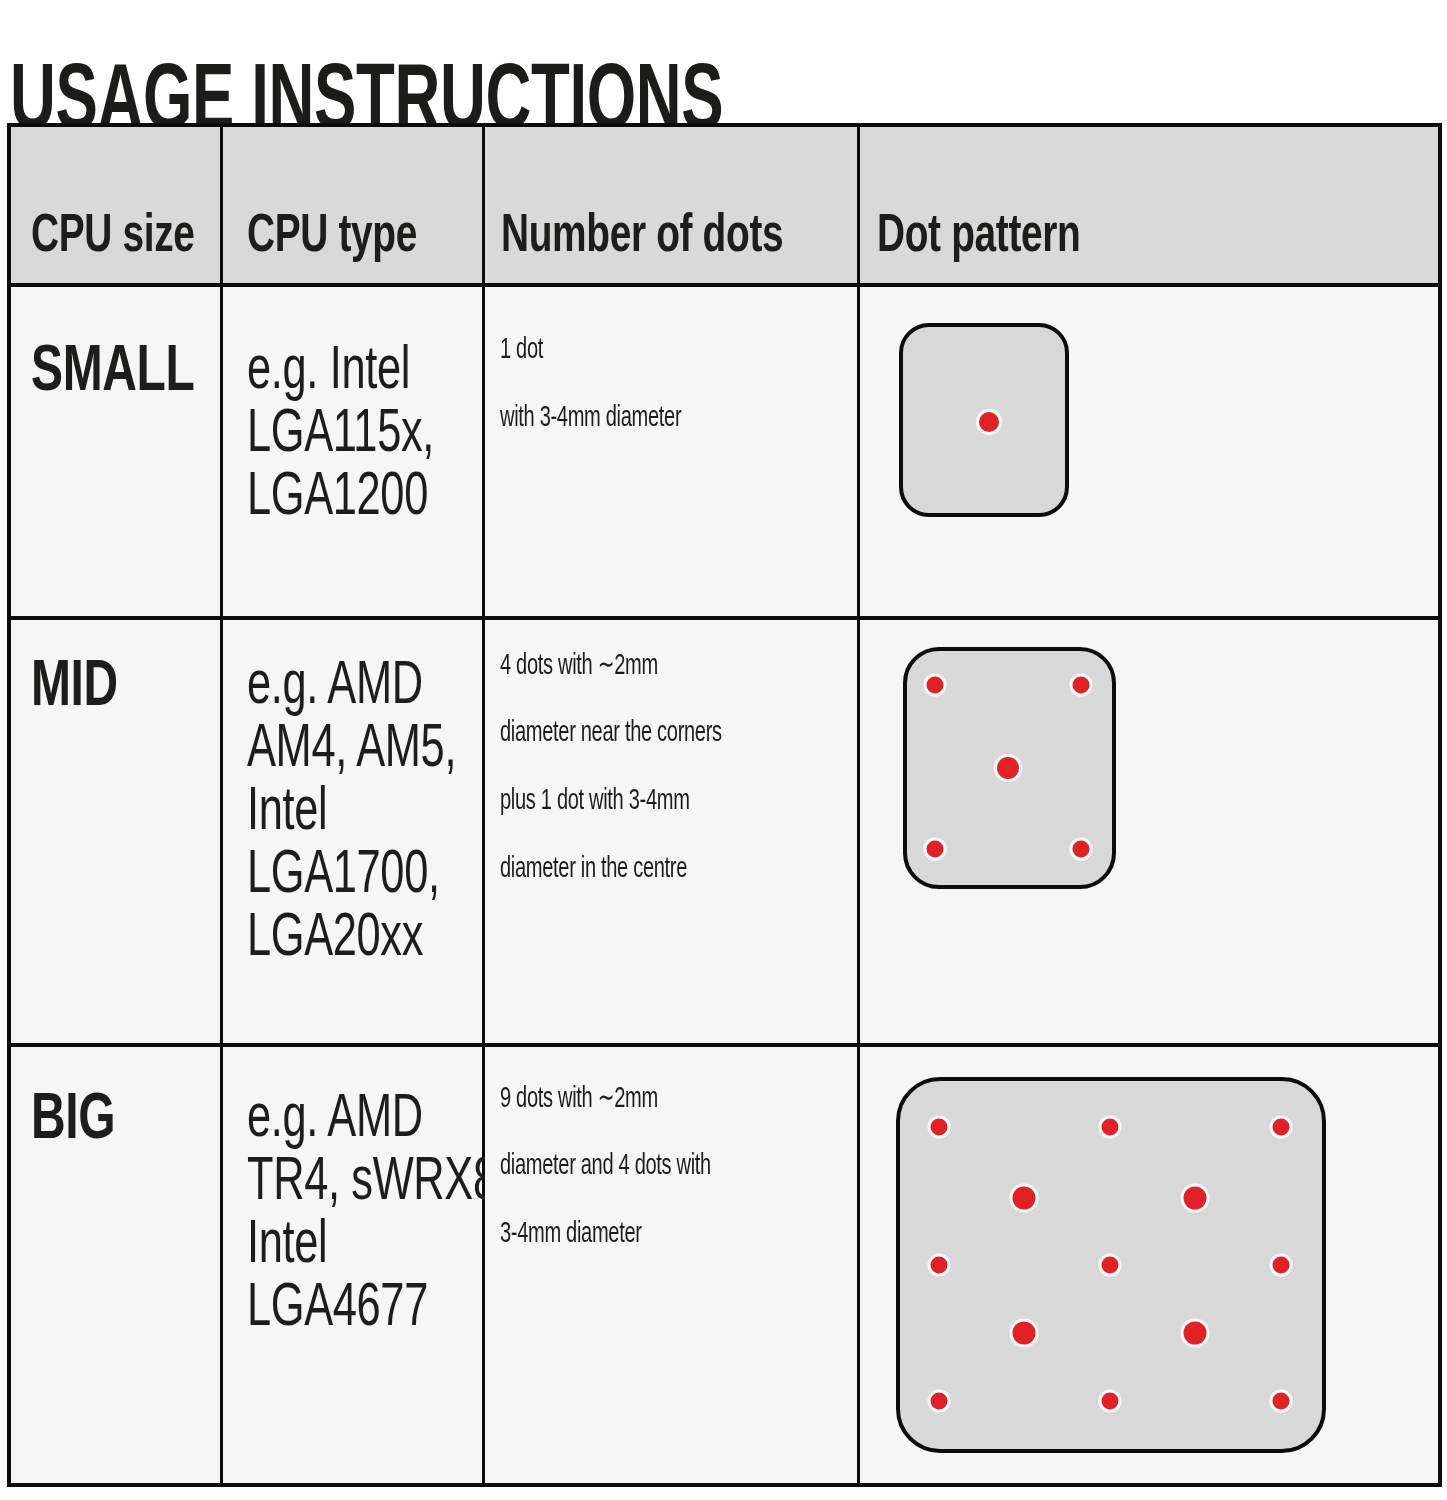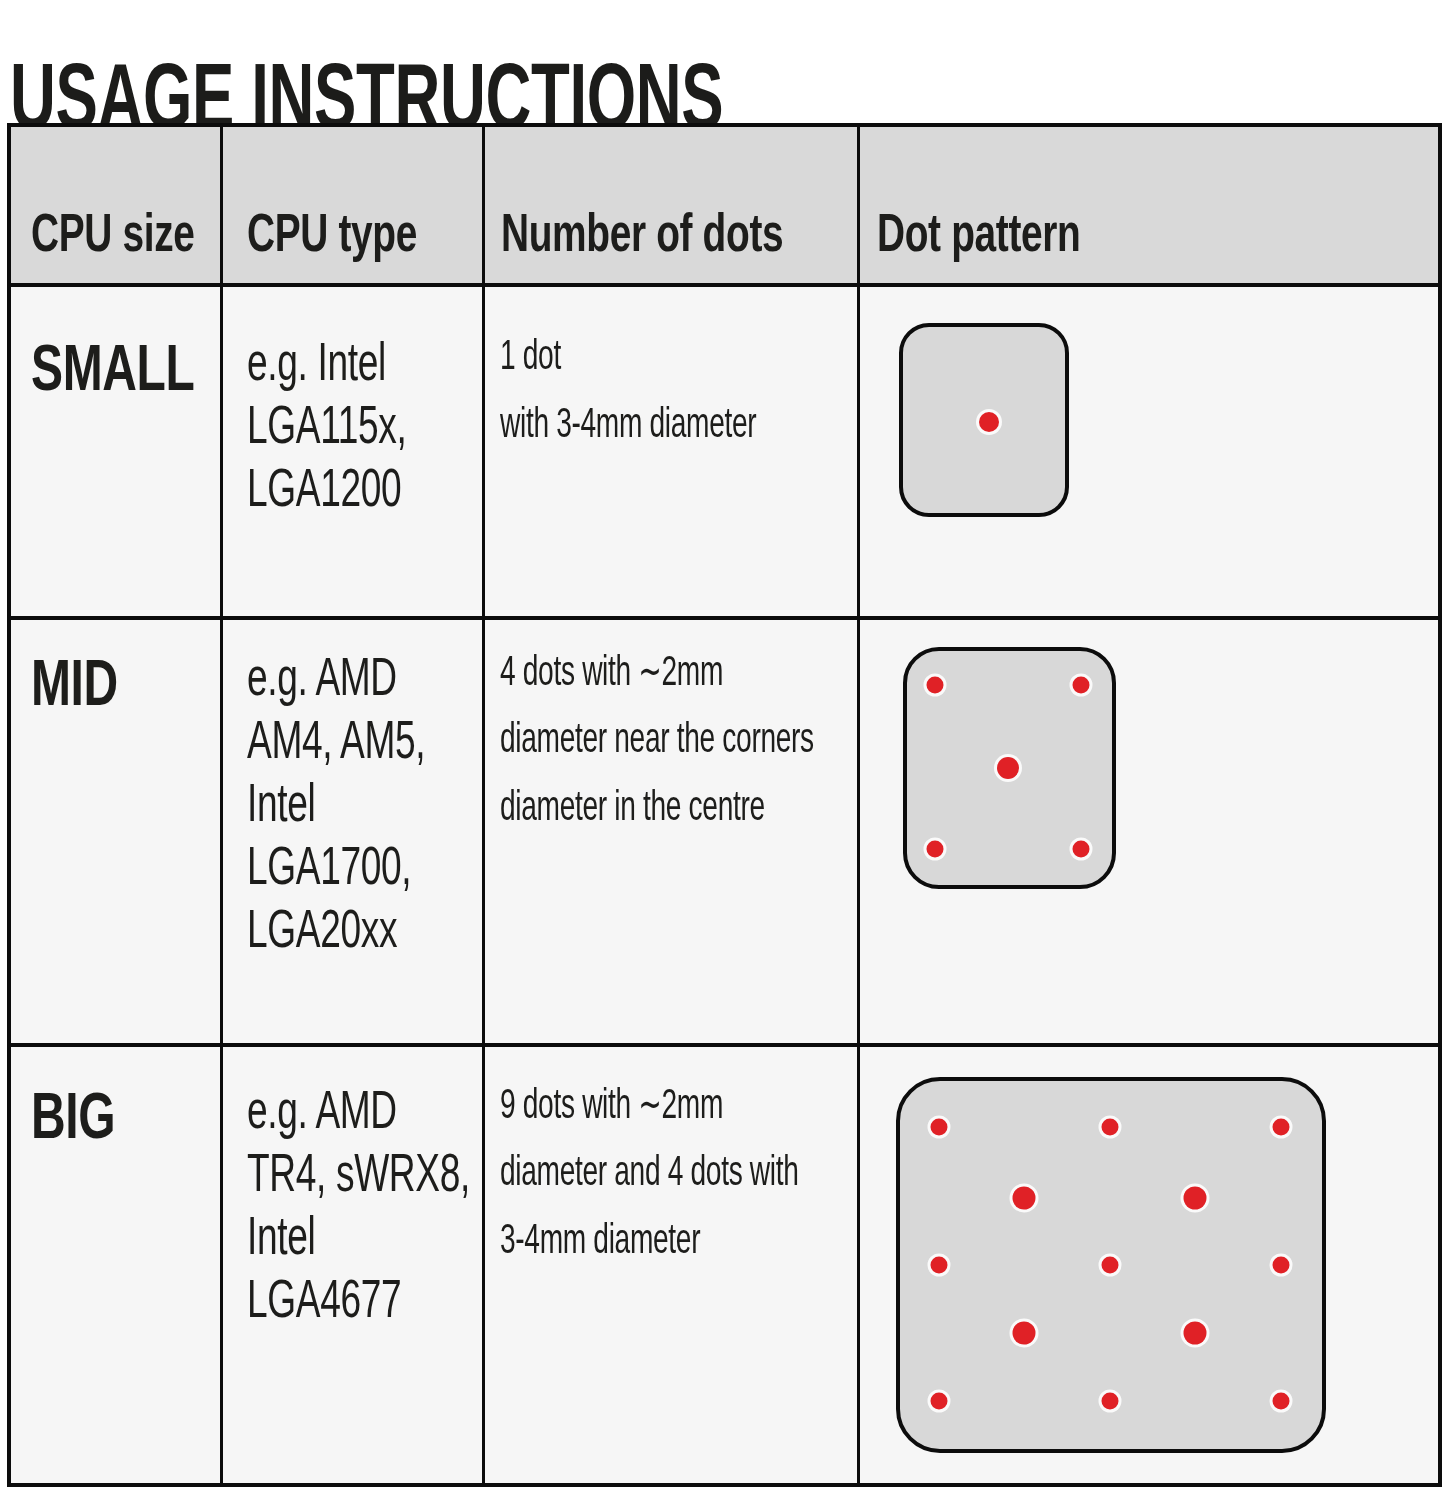--- a/index.html
+++ b/index.html
@@ -59,22 +59,22 @@
     background:var(--headbg);
     display:flex;align-items:flex-end;
     padding:0 0 20px 20px;
     font-size:54px;font-weight:700;
   }
   .th.c2p{padding-left:24px;}
   .th.c3p{padding-left:16px;}
   .th.c4p{padding-left:17px;}
 
   .size-cell{padding-left:20px;font-size:64px;font-weight:700;}
-  .type-cell{padding-left:24px;font-size:53px;}
-  .dots-cell{padding-left:15px;font-size:42px;}
+  .type-cell{padding-left:24px;font-size:62px;}
+  .dots-cell{padding-left:15px;font-size:30px;}
   .pt44{padding-top:44px;}
   .pt26{padding-top:26px;}
   .pt32{padding-top:32px;}
 
   .type-cell .line{height:63px;}
   .dots-cell .line{height:68px;}
 
   .pattern{
     position:relative;
     background:var(--panel);
@@ -133,20 +133,21 @@
   <div class="cell type-cell pt26">
     <div class="line"><span class="cx sx70">e.g. AMD</span></div>
     <div class="line"><span class="cx sx70">AM4, AM5,</span></div>
     <div class="line"><span class="cx sx70">Intel</span></div>
     <div class="line"><span class="cx sx70">LGA1700,</span></div>
     <div class="line"><span class="cx sx70">LGA20xx</span></div>
   </div>
   <div class="cell dots-cell pt26">
     <div class="line"><span class="cx sx67">4 dots with ∼2mm</span></div>
     <div class="line"><span class="cx sx67">diameter near the corners</span></div>
+    <div class="line"><span class="cx sx67">plus 1 dot with 3-4mm</span></div>
     <div class="line"><span class="cx sx67">diameter in the centre</span></div>
   </div>
   <div class="cell lastcol">
     <div class="pattern" style="width: 213px; height: 242px; border-radius: 36px; margin-left: 43px; margin-top: 27px;">
         <div class="dot" style="left: 13.6%; top: 14.5%; width: 17px; height: 17px;"></div>
         <div class="dot" style="left: 85%; top: 14.5%; width: 17px; height: 17px;"></div>
         <div class="dot" style="left: 13.6%; top: 84.7%; width: 17px; height: 17px;"></div>
         <div class="dot" style="left: 85%; top: 84.7%; width: 17px; height: 17px;"></div>
         <div class="dot" style="left: 49.3%; top: 50%; width: 22px; height: 22px;"></div>
       </div>

